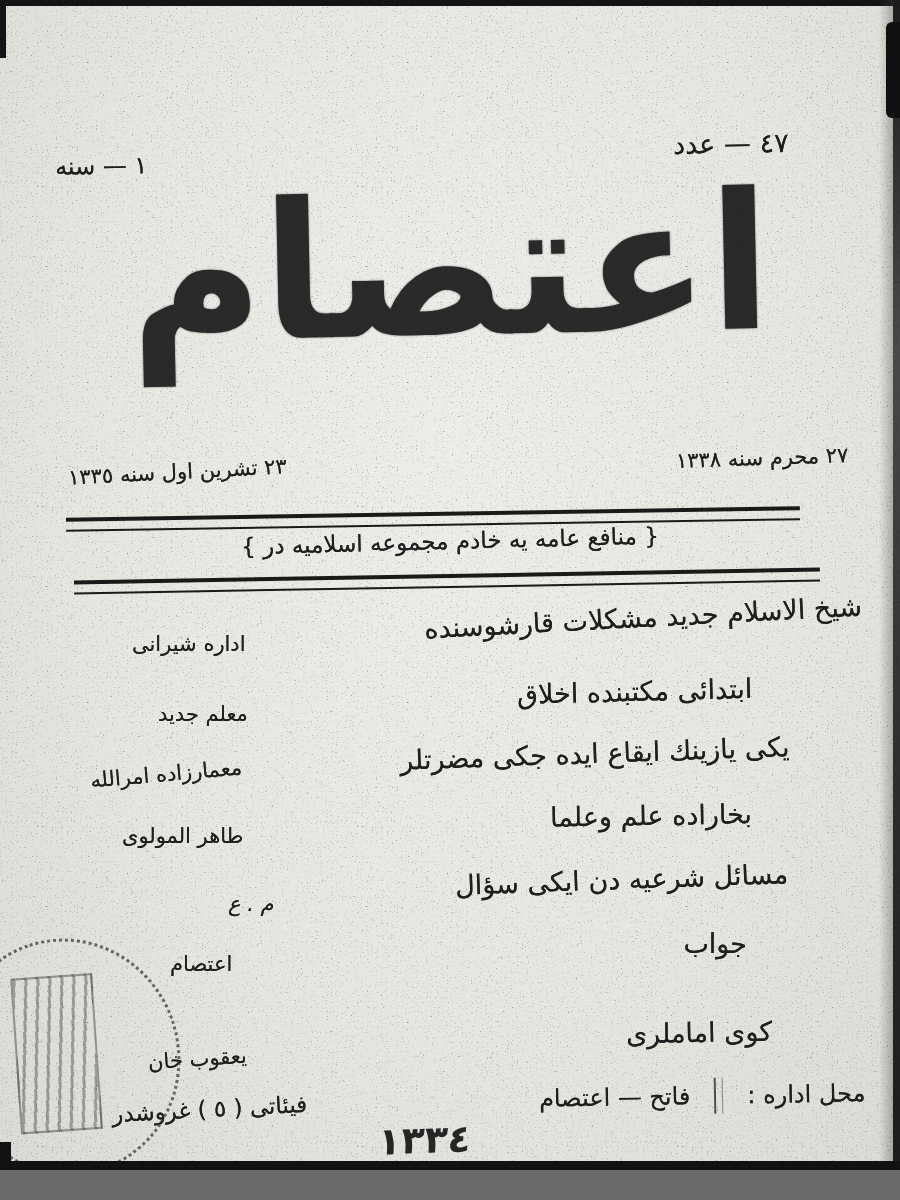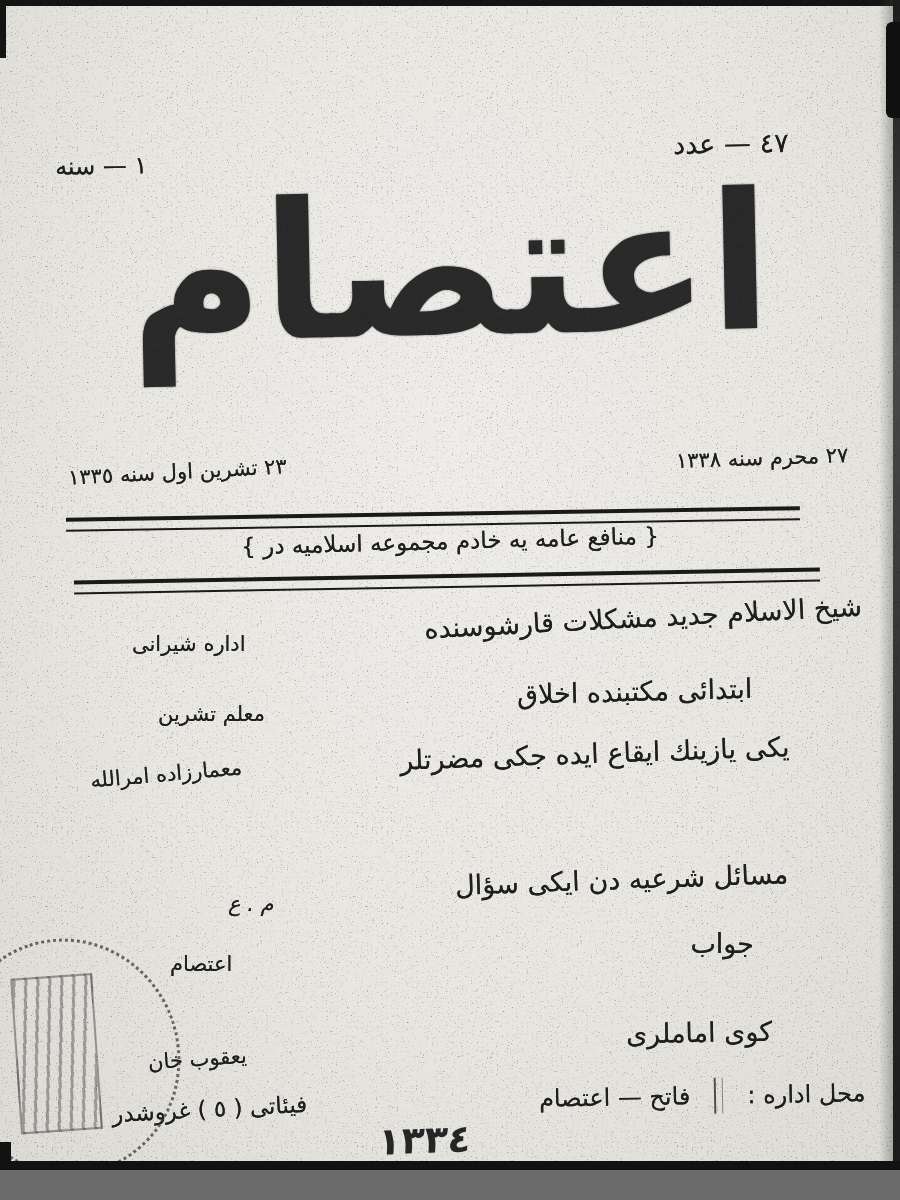--- a/index.html
+++ b/index.html
@@ -44,21 +44,21 @@
   .toc-row{position:absolute;left:30px;right:30px;height:64px;}
   .toc-row .t{position:absolute;top:0;font-size:27px;white-space:nowrap;direction:rtl;
     text-shadow:0 0 .6px rgba(25,25,25,.85);}
   .toc-row .a{position:absolute;font-size:21px;white-space:nowrap;direction:rtl;
     text-shadow:0 0 .5px rgba(25,25,25,.8);}
   .r1{top:602px}  .r1 .t{right:8px;transform:rotate(-3deg);}   .r1 .a{left:102px;top:30px;}
   .r2{top:676px}  .r2 .t{right:118px;transform:rotate(-1.5deg);} .r2 .a{left:128px;top:26px;}
   .r3{top:738px}  .r3 .t{right:80px;transform:rotate(-2deg);}  .r3 .a{left:60px;top:24px;transform:rotate(-5deg);}
   .r4{top:800px}  .r4 .t{right:118px;transform:rotate(-1deg);} .r4 .a{left:92px;top:24px;}
   .r5{top:864px}  .r5 .t{right:82px;transform:rotate(-2deg);}  .r5 .a{left:198px;top:28px;font-style:italic;}
-  .r6{top:928px}  .r6 .t{right:116px;}                         .r6 .a{left:140px;top:24px;}
+  .r6{top:928px}  .r6 .t{right:123px;}                         .r6 .a{left:140px;top:24px;}
   .r7{top:1017px}  .r7 .t{right:98px;transform:rotate(-1deg);}  .r7 .a{left:118px;top:30px;transform:rotate(-4deg);}
 
   .stamp{position:absolute;left:-48px;top:938px;width:222px;height:232px;z-index:2;
     border:3px dotted rgba(60,60,60,.75);border-radius:50%;transform:rotate(-18deg);}
   .stamp-inner{position:absolute;left:62px;top:32px;width:78px;height:152px;
     border:2px solid rgba(70,70,70,.5);transform:rotate(14deg);
     background:repeating-linear-gradient(95deg, rgba(70,70,70,.45) 0 3px, transparent 3px 12px);}
 
   .address{position:absolute;top:1078px;right:35px;display:flex;gap:24px;align-items:center;
     font-size:24px;direction:rtl;transform:rotate(-1deg);}
@@ -92,25 +92,29 @@
   <div class="rule rule1"></div>
   <div class="txt motto">{ منافع عامه يه خادم مجموعه اسلاميه در }</div>
   <div class="rule rule2"></div>
 
   <div class="toc-row r1">
     <span class="t">شيخ الاسلام جديد مشكلات قارشوسنده</span>
     <span class="a">اداره شيرانى</span>
   </div>
   <div class="toc-row r2">
     <span class="t">ابتدائى مكتبنده اخلاق</span>
-    <span class="a">معلم تشرين</span>
+    <span class="a">معلم جديد</span>
   </div>
   <div class="toc-row r3">
     <span class="t">يكى يازينك ايقاع ايده جكى مضرتلر</span>
     <span class="a">معمارزاده امرالله</span>
+  </div>
+  <div class="toc-row r4">
+    <span class="t">بخاراده علم وعلما</span>
+    <span class="a">طاهر المولوى</span>
   </div>
   <div class="toc-row r5">
     <span class="t">مسائل شرعيه دن ايكى سؤال</span>
     <span class="a">م . ع</span>
   </div>
   <div class="toc-row r6">
     <span class="t">جواب</span>
     <span class="a">اعتصام</span>
   </div>
   <div class="toc-row r7">

